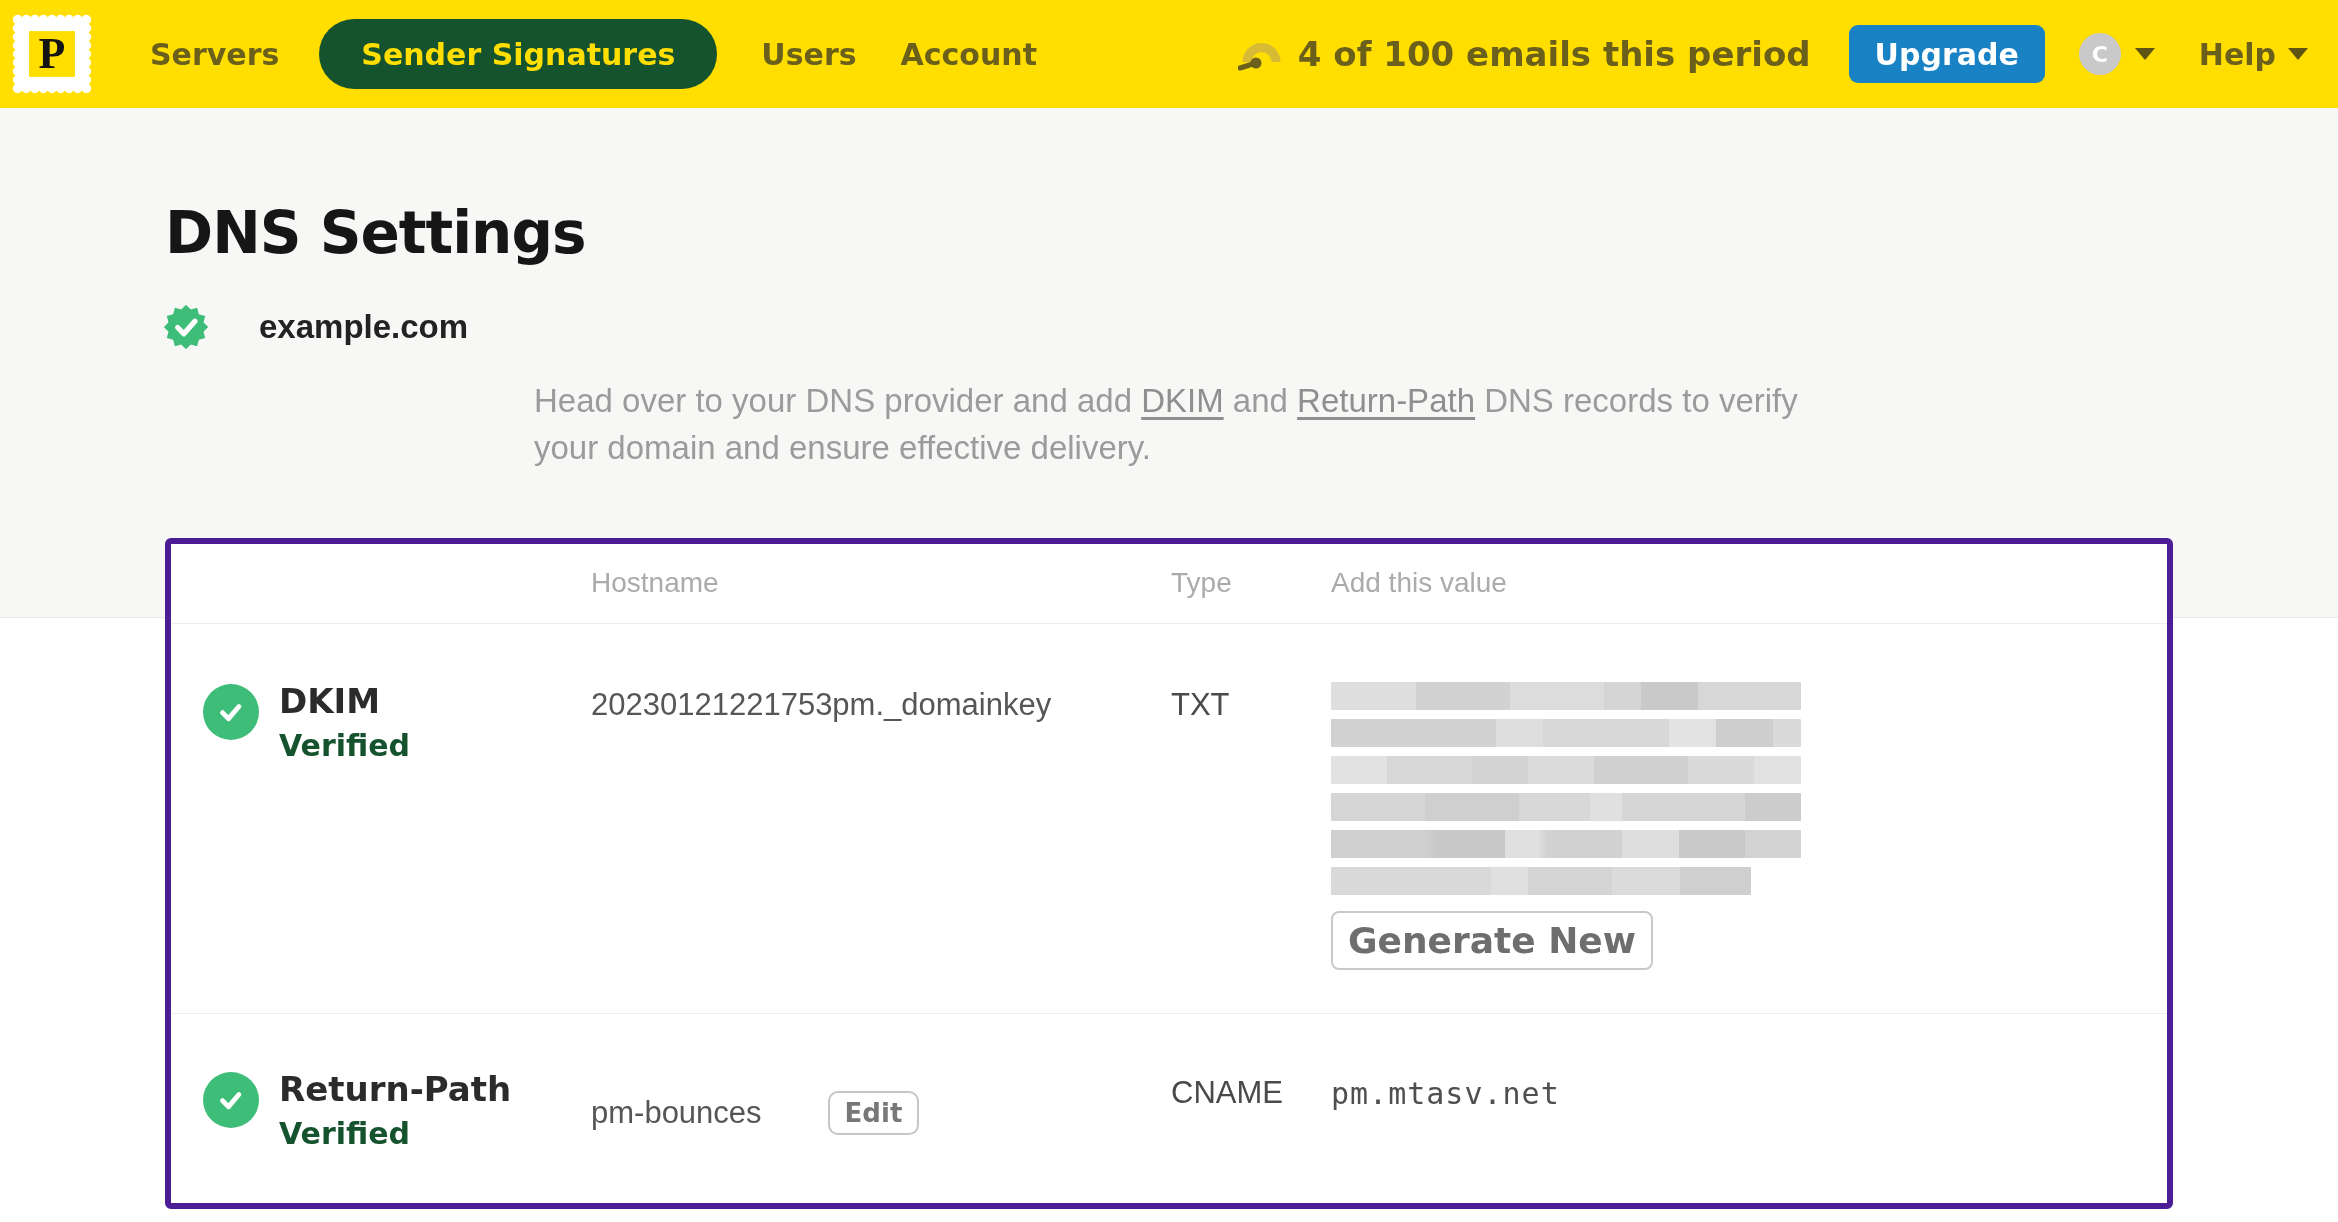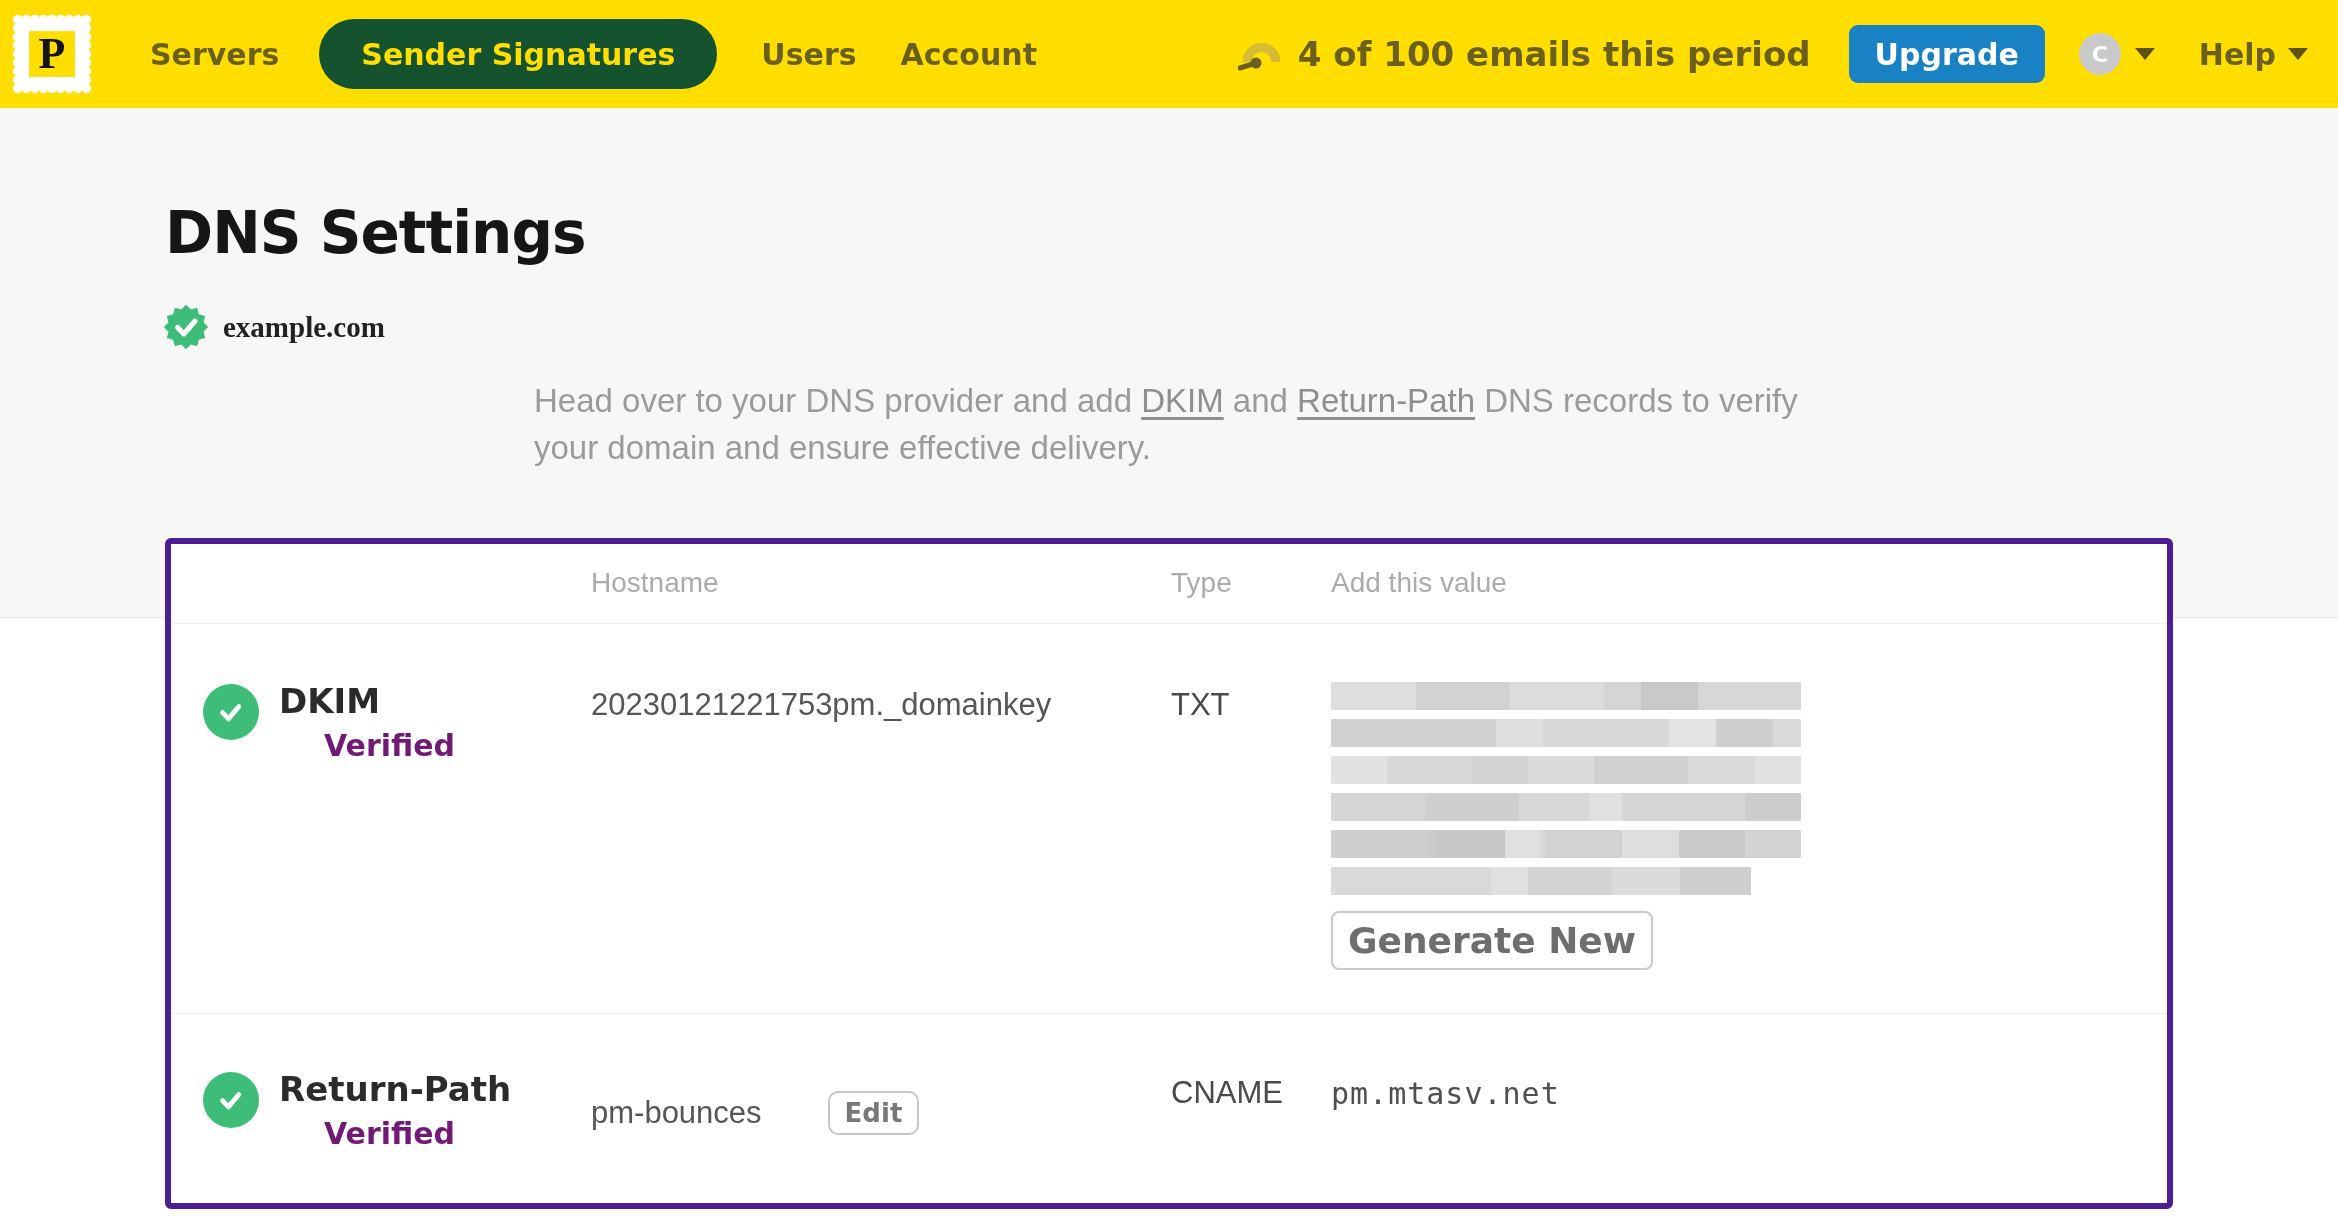--- a/index.html
+++ b/index.html
@@ -66,22 +66,22 @@
   main { position:relative; z-index:1; }
 
   
   .page-title {
     margin:96px 0 0 165px; font-family:"DejaVu Sans","Liberation Sans",sans-serif;
     font-size:58px; font-weight:bold; color:#161616; line-height:1; letter-spacing:-1px;
   }
   .domain-row { margin:42px 0 0 163px; display:flex; align-items:center; gap:14px; }
   .seal { width:46px; height:46px; display:block; }
   .domain-name {
-    font-family:Liberation Serif, serif;
-    font-size:29px; font-weight:bold; color:#222222;
+    font-family:Liberation Sans, sans-serif;
+    font-size:33px; font-weight:bold; color:#222222;margin-left:36px;
   }
   .description {
     width:1270px; margin:28px auto 0; text-align:left;
     font-size:33px; line-height:1.42; color:#9B9B9B;
   }
   .description a { color:#8F8F8F; text-decoration:underline; text-underline-offset:5px; cursor:pointer; }
 
   
   .card {
     margin:66px 165px 0; background:#fff; border:6px solid #4c1d95;
@@ -100,21 +100,21 @@
   .check-circle {
     width:56px; height:56px; border-radius:50%; background:#3EBD79;
     flex:0 0 auto; margin-top:2px; display:flex; align-items:center; justify-content:center;
   }
   .rec-name {
     font-family:"DejaVu Sans","Liberation Sans",sans-serif;
     font-size:34px; font-weight:bold; color:#2B2B2B; line-height:1.15;
   }
   .rec-status {
     font-family:"DejaVu Sans","Liberation Sans",sans-serif;
-    font-size:30px; font-weight:bold; color:#701a75; margin-top:7px;margin-left:45px;
+    font-size:30px; font-weight:bold; color:#14532d; margin-top:7px;
   }
   .host-cell { font-size:31px; color:#565656; padding-top:5px; }
   .host-flex { display:flex; align-items:center;gap:48px; }
   .type-cell { font-size:31px; color:#4A4A4A; padding-top:5px; }
 
   .value-bars { width:470px; }
   .bar { height:28px; margin-bottom:9px; border-radius:1px; }
   .bar:nth-child(1){ background:linear-gradient(90deg,#dedede 0 18%,#d2d2d2 18% 38%,#dcdcdc 38% 58%,#d5d5d5 58% 66%,#c9c9c9 66% 78%,#d7d7d7 78% 100%); }
   .bar:nth-child(2){ background:linear-gradient(90deg,#d1d1d1 0 35%,#dedede 35% 45%,#d8d8d8 45% 72%,#e3e3e3 72% 82%,#cecece 82% 94%,#dadada 94% 100%); }
   .bar:nth-child(3){ background:linear-gradient(90deg,#e2e2e2 0 12%,#d8d8d8 12% 30%,#d3d3d3 30% 42%,#dbdbdb 42% 56%,#d0d0d0 56% 76%,#dadada 76% 90%,#e1e1e1 90% 100%); }

